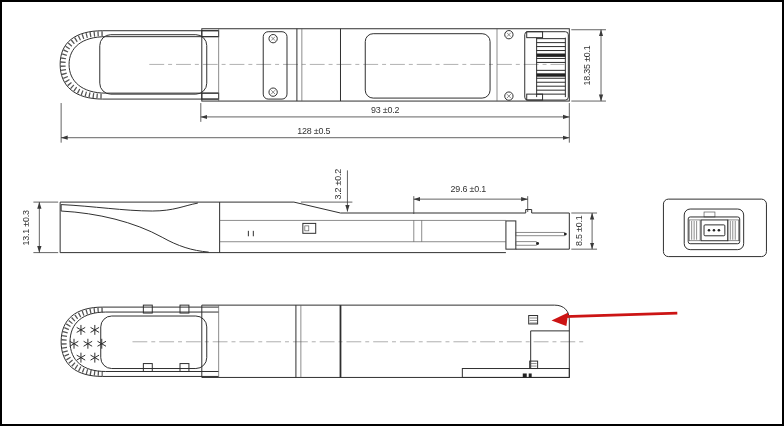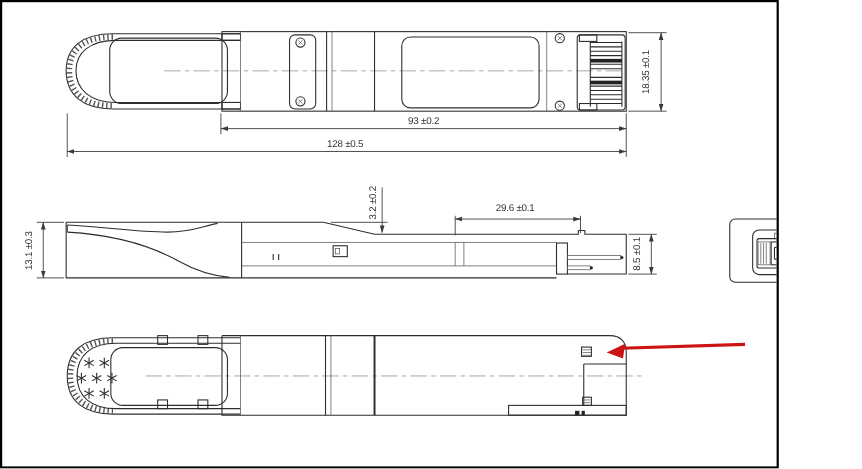--- a/index.html
+++ b/index.html
@@ -1,17 +1,17 @@
 <!DOCTYPE html>
 <html><head>
 <meta charset="utf-8">
 <style>
   html,body{margin:0;padding:0;background:#fff;}
   .frame{
-    width:708px;height:426px;box-sizing:border-box;
+    width:784px;height:426px;box-sizing:border-box;
     border:2px solid #000;background:#fff;position:relative;overflow:hidden;
   }
   svg{display:block;}
   text{
     font-family:"Liberation Sans","DejaVu Sans",sans-serif;
     font-size:9px;fill:#333;letter-spacing:-0.2px;
   }
   .ln{stroke:#2e2e2e;stroke-width:1;fill:none;}
   .lnthick{stroke:#2e2e2e;stroke-width:1.8;fill:none;}
   .lnthin{stroke:#5a5a5a;stroke-width:0.7;fill:none;}

